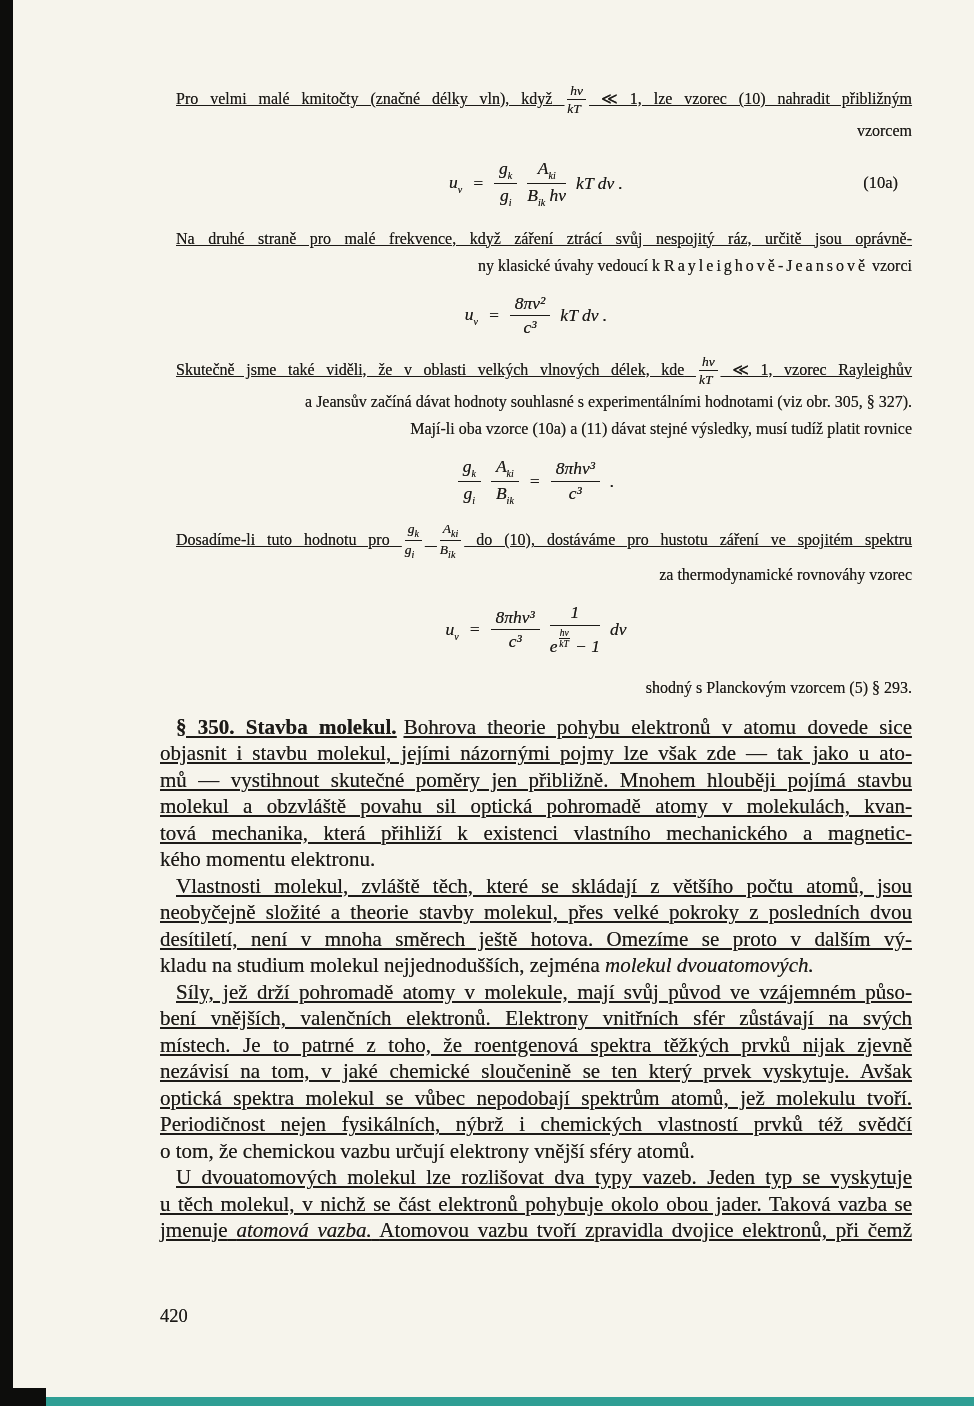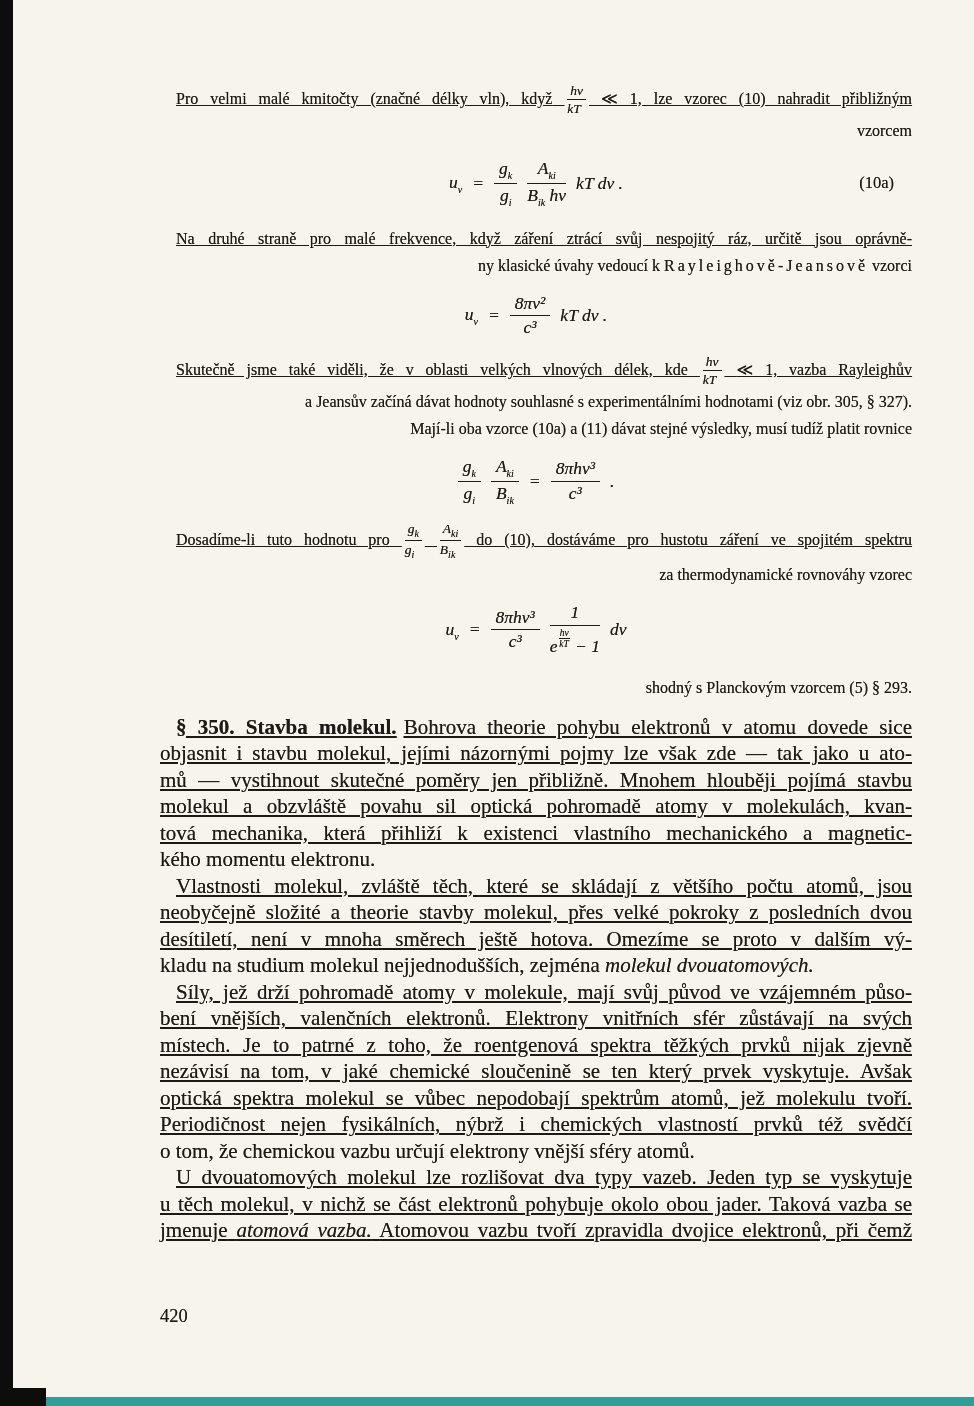--- a/index.html
+++ b/index.html
@@ -22,26 +22,26 @@
   .sp{letter-spacing:3px;}
   .it{font-style:italic;}
   .shead{font-weight:700;margin-right:7px;}
   sub{font-size:10px;}
 
   .ifrac{display:inline-block;vertical-align:middle;text-align:center;font-style:italic;
          font-size:13.5px;line-height:1.12;margin:0 3px;position:relative;top:-1px;}
   .ifrac .fnum{display:block;border-bottom:1.2px solid #1c1a17;padding:0 3px 1px;}
   .ifrac .fden{display:block;padding-top:1px;}
 
-  .dformula{position:relative;text-align:center;margin:15px 12px 17px;}
+  .dformula{position:relative;text-align:center;margin:15px 0 17px;}
   .dformula .frow{display:inline-flex;align-items:center;gap:10px;font-style:italic;font-size:17.5px;}
   .dfrac{display:inline-block;text-align:center;line-height:1.12;}
   .dfrac .fnum{display:block;border-bottom:1.4px solid #1c1a17;padding:0 5px 2px;}
   .dfrac .fden{display:block;padding-top:2px;}
-  .ftag{position:absolute;right:6px;top:50%;transform:translateY(-50%);font-style:normal;font-size:16.5px;}
+  .ftag{position:absolute;right:14px;top:50%;transform:translateY(-50%);font-style:normal;font-size:16.5px;}
 
   .expfrac{display:inline-block;vertical-align:5px;font-size:9.5px;line-height:1.08;text-align:center;margin:0 1px;}
   .expfrac .efnum{display:block;border-bottom:.9px solid #1c1a17;padding:0 1px;}
   .expfrac .efden{display:block;}
 
   .pageno{margin-top:62px;font-size:18.5px;}
 </style>
 </head>
 <body>
 
@@ -90,21 +90,21 @@
           <span class="fnum">8πν²</span>
           <span class="fden">c³</span>
         </span>
       <span>kT dν .</span>
     </span>
   </div>
 
   <div class="iline ind just">
     <span>Skutečně jsme také viděli, že v oblasti velkých vlnových délek, kde</span>
     <span class="ifrac"><span class="fnum">hν</span><span class="fden">kT</span></span>
-    <span>≪ 1, vazba Rayleighův</span>
+    <span>≪ 1, vzorec Rayleighův</span>
   </div>
   <div class="iline">a Jeansův začíná dávat hodnoty souhlasné s experimentálními hodnotami (viz obr. 305, § 327).</div>
   <div class="iline ind">Mají-li oba vzorce (10a) a (11) dávat stejné výsledky, musí tudíž platit rovnice</div>
 
   <div class="dformula">
     <span class="frow">
       <span class="dfrac">
           <span class="fnum"><span>g</span><sub>k</sub></span>
           <span class="fden"><span>g</span><sub>i</sub></span>
         </span>

